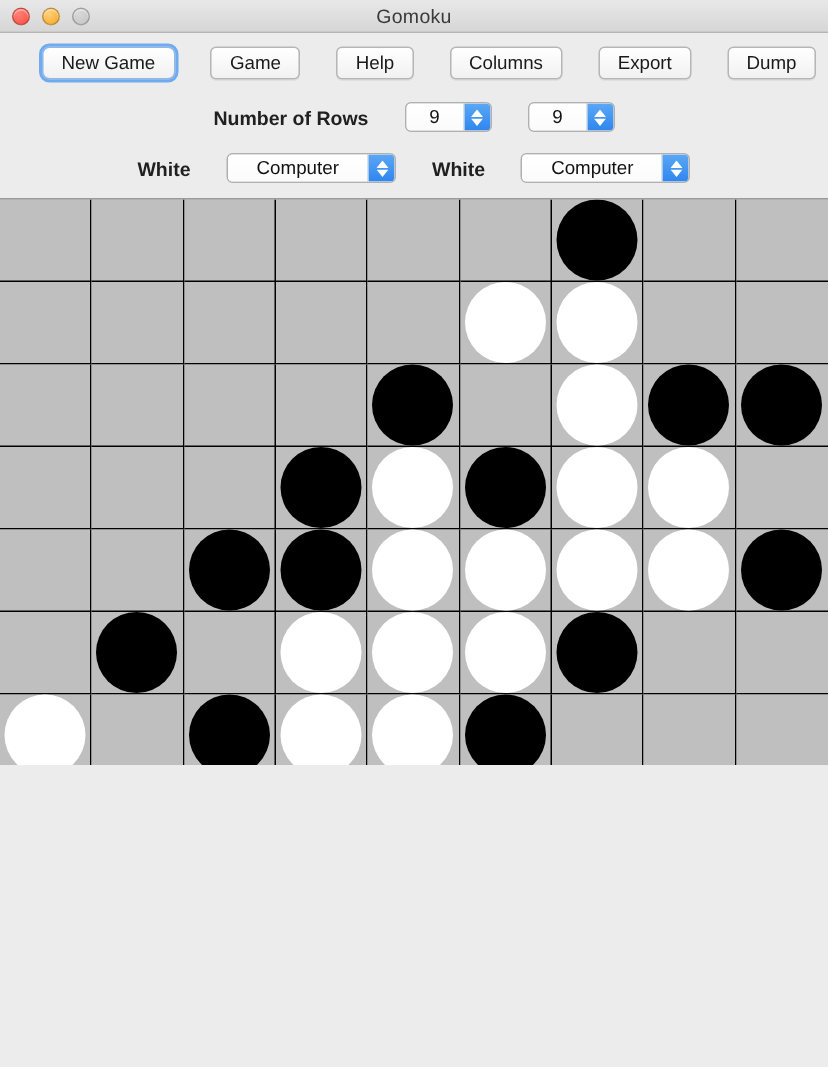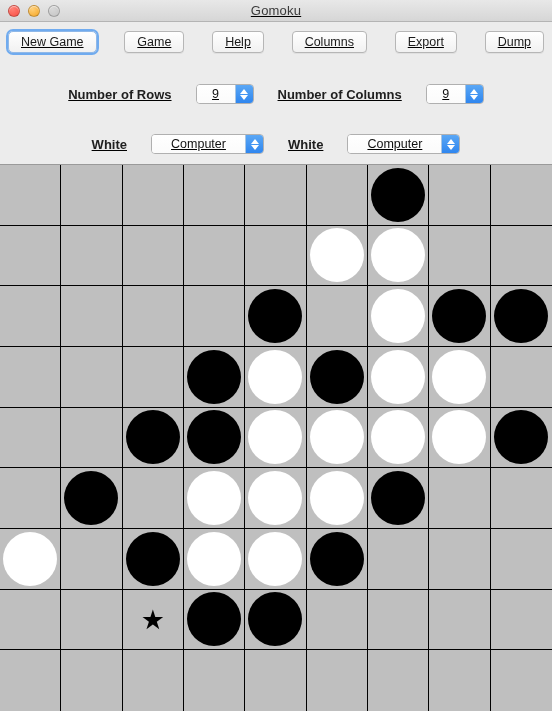--- a/index.html
+++ b/index.html
@@ -5,24 +5,23 @@
   * { margin:0; padding:0; box-sizing:border-box; }
   html, body {
     width:552px; height:711px;
     font-family:"Liberation Sans", sans-serif;
     background:#ececec;
     overflow:hidden;
     -webkit-font-smoothing:antialiased;
   }
   #app {
     position:relative;
-    width:552px; height:711px;
+    width:552px; height:510px;
     display:flex; flex-direction:column;
     background:#ececec;
-    text-decoration:underline;
   }
 
   
   .titlebar {
     position:relative;
     height:22px; flex:0 0 22px;
     background:linear-gradient(to bottom,#e8e8e8 0%,#d6d6d6 100%);
     border-bottom:1px solid #b4b4b4;
     display:flex; align-items:center;
   }
@@ -49,20 +48,21 @@
   .controls {
     flex:0 0 auto;
     background:#ececec;
     padding:6px 0 8px 0;
   }
   .btn-row {
     display:flex; align-items:center;
     padding:0 8px;
     gap:0;
     height:28px;
+    margin-left:20px;
   }
   .btn {
     position:relative;
     height:22px;
     border:1px solid #b6b6b6;
     border-radius:4px;
     background:linear-gradient(to bottom,#ffffff 0%,#f1f1f1 100%);
     font-size:12.5px;
     color:#1a1a1a;
     display:flex; align-items:center; justify-content:center;
@@ -75,21 +75,21 @@
     outline:2.5px solid rgba(90,160,240,.85);
     outline-offset:0px;
     border-color:#8fb8e8;
     border-radius:5px;
   }
   .btn-spacer { flex:1; }
 
   .opt-row {
     display:flex; align-items:center; justify-content:center;
     gap:24px;
-    margin-top:26px;
+    margin-top:10px;
     height:24px;
   }
   .opt-label {
     font-size:13px; font-weight:bold; color:#202020;
     white-space:nowrap;
   }
   .stepper, .combo {
     display:flex; align-items:stretch;
     height:20px;
     border:1px solid #b0b0b0;
@@ -204,21 +204,20 @@
         <div class="sv">9</div>
         <div class="arrows">
           <svg width="8" height="5" viewBox="0 0 8 5">
               <path d="M4 0 L8 5 L0 5 Z" fill="#ffffff"></path>
             </svg>
           <svg width="8" height="5" viewBox="0 0 8 5">
               <path d="M4 5 L0 0 L8 0 Z" fill="#ffffff"></path>
             </svg>
         </div>
       </div>
-      <span class="opt-label">Number of Columns</span>
       <div class="stepper">
         <div class="sv">9</div>
         <div class="arrows">
           <svg width="8" height="5" viewBox="0 0 8 5">
               <path d="M4 0 L8 5 L0 5 Z" fill="#ffffff"></path>
             </svg>
           <svg width="8" height="5" viewBox="0 0 8 5">
               <path d="M4 5 L0 0 L8 0 Z" fill="#ffffff"></path>
             </svg>
         </div>

